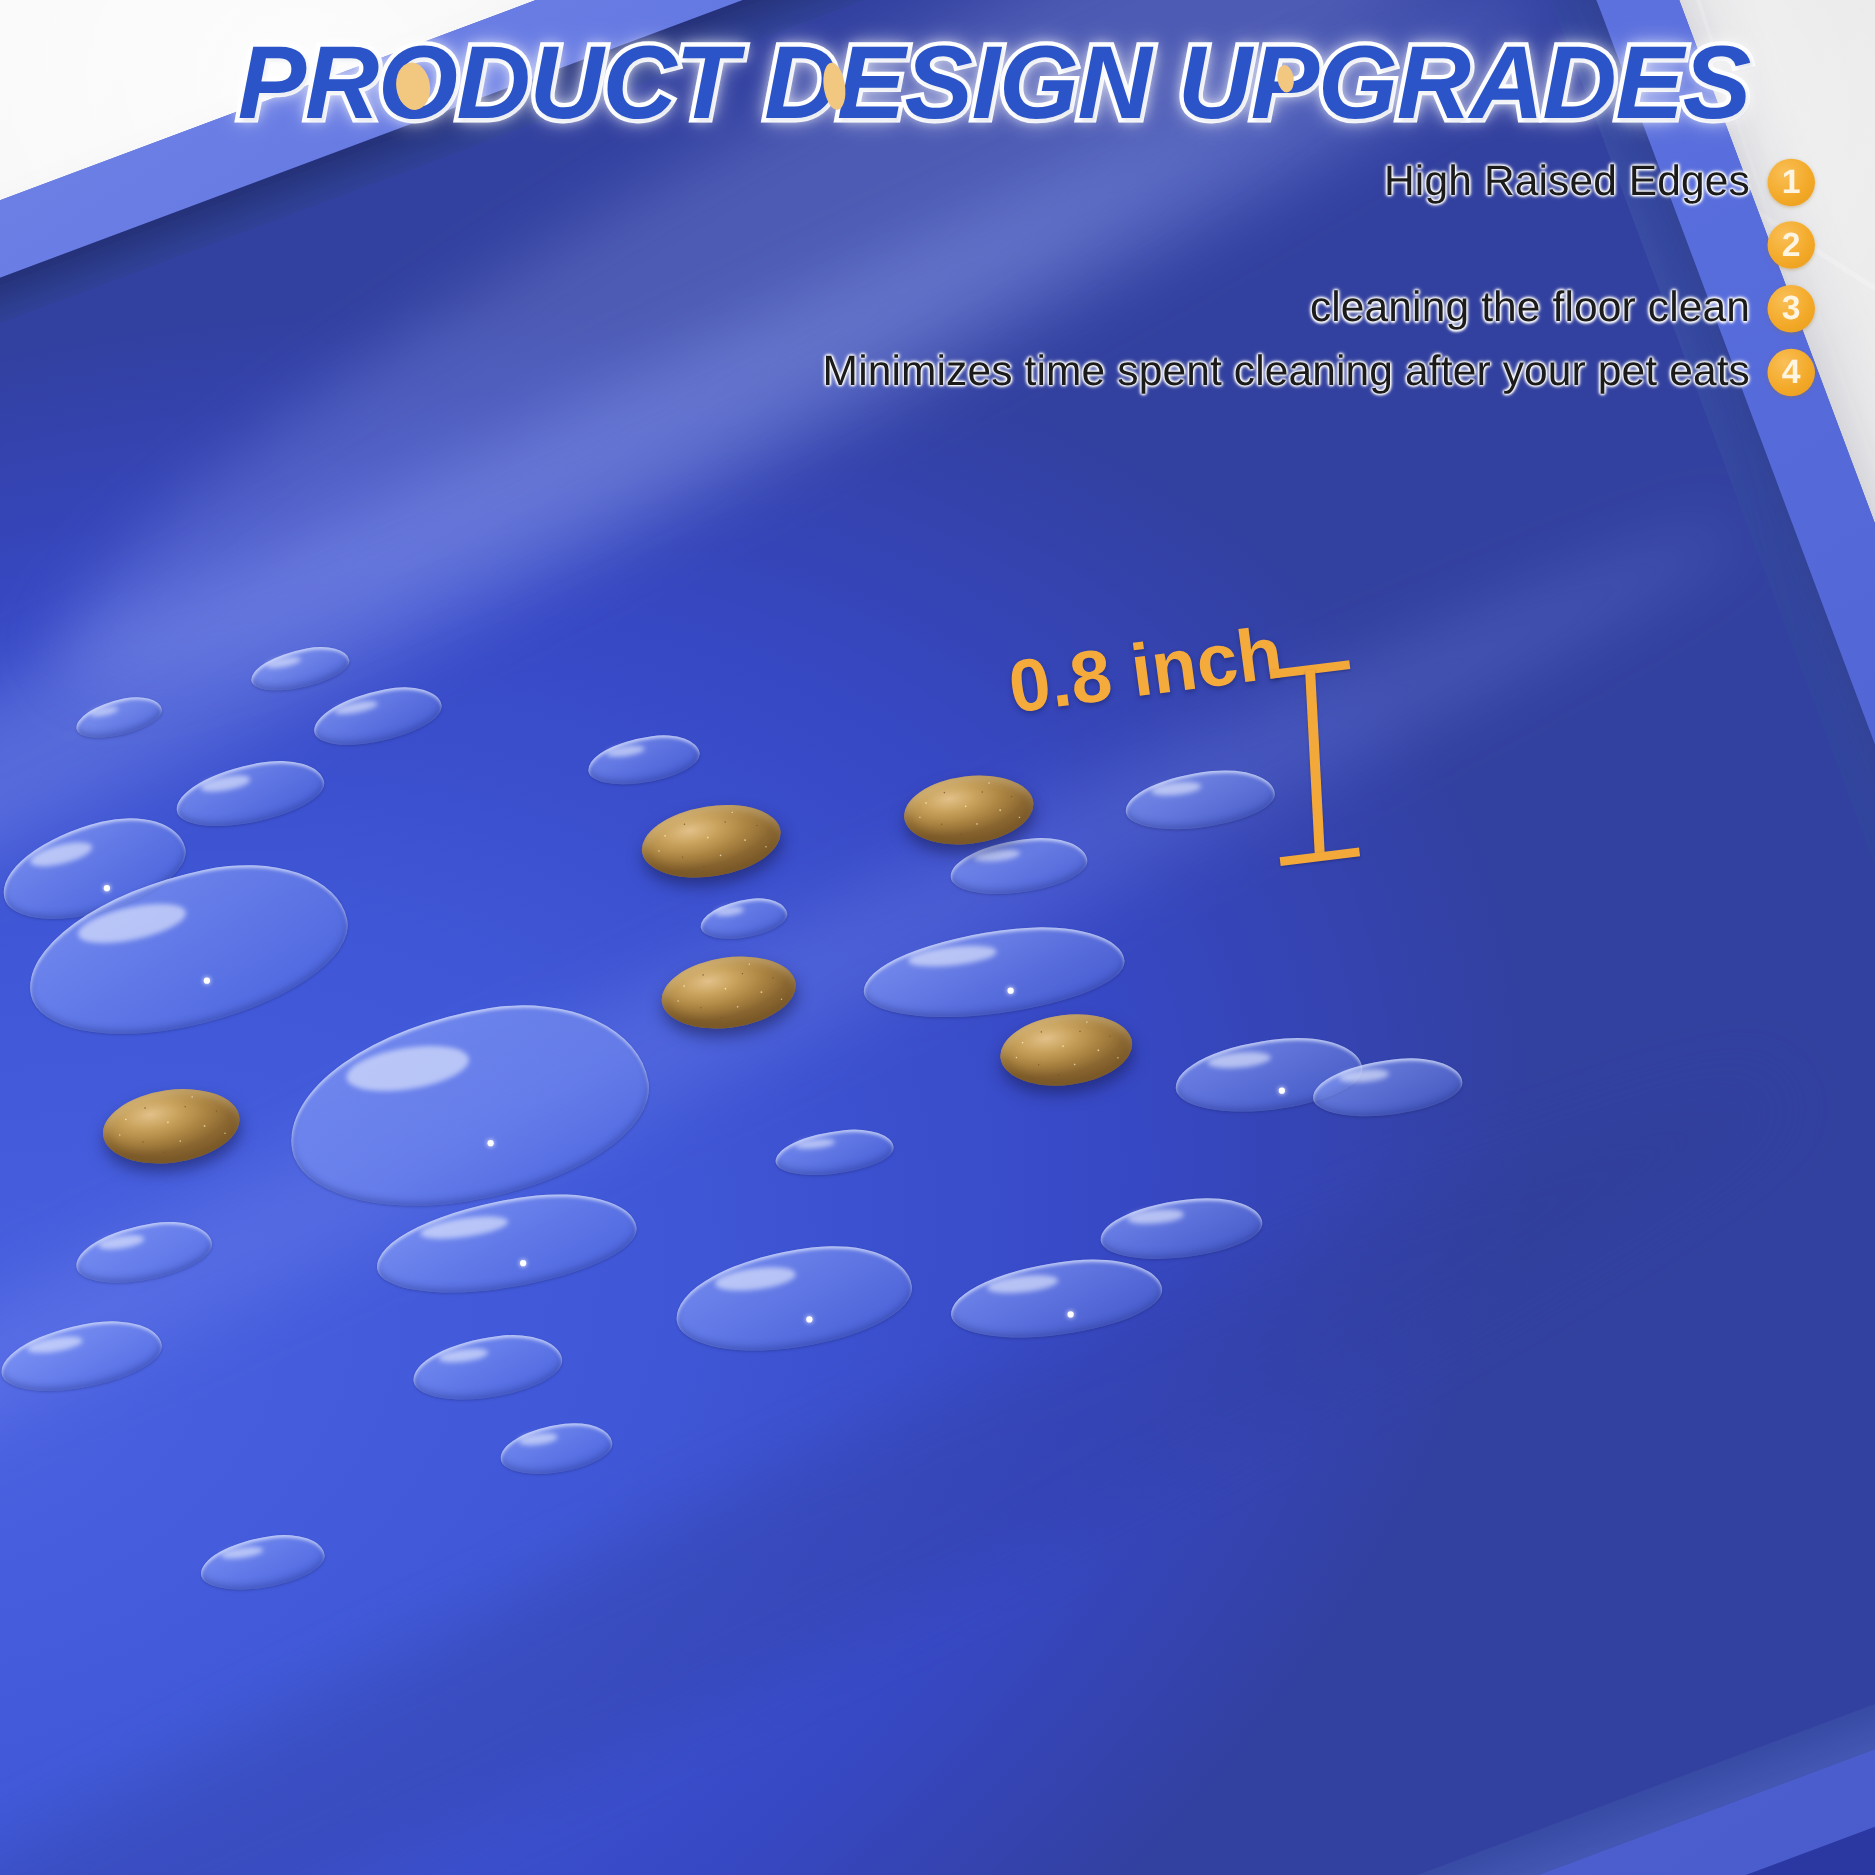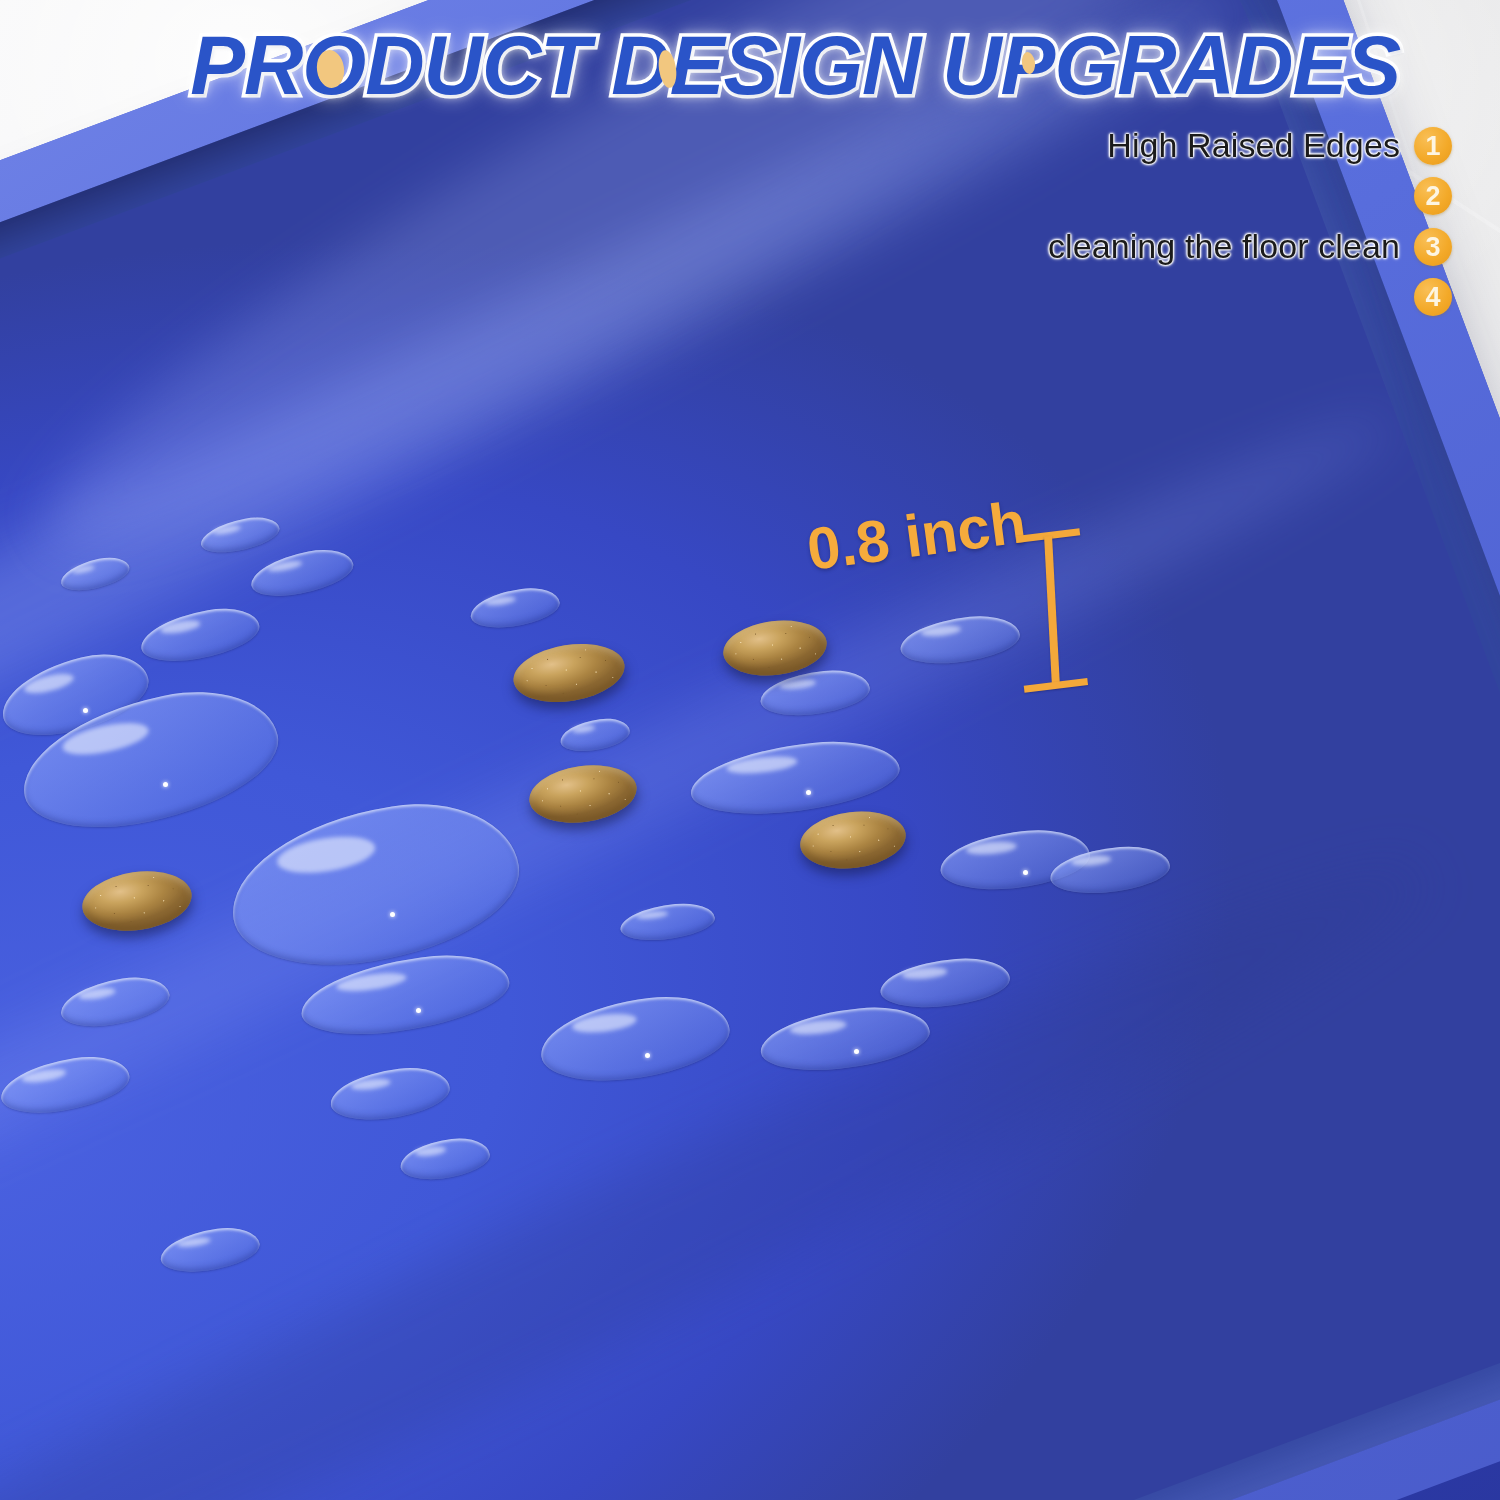--- a/index.html
+++ b/index.html
@@ -179,21 +179,21 @@
   
   #benefits{
     position:absolute;
     right:48px; top:126px;
     width:1000px;
     display:flex;flex-direction:column;
     align-items:flex-end;
     gap:12px;
   }
   .benefit-row{
-    display:flex;align-items:flex-end;justify-content:flex-end;
+    display:flex;align-items:center;justify-content:flex-end;
     gap:14px;
     width:100%;
   }
   .benefit-text{
     font-size:34px;
     color:#1b1b1b;
     white-space:nowrap;
     letter-spacing:.1px;
     text-shadow:
       0 0 4px #ffffff,
@@ -320,20 +320,21 @@
         <div class="badge">1</div>
       </div>
       <div class="benefit-row">
         <div class="badge">2</div>
       </div>
       <div class="benefit-row">
         <div class="benefit-text">cleaning the floor clean</div>
         <div class="badge">3</div>
       </div>
       <div class="benefit-row">
+        <div class="benefit-text">Minimizes time spent cleaning after your pet eats</div>
         <div class="badge">4</div>
       </div>
     </div>
 
   <div id="inch-label">0.8 inch</div>
   <div id="dim-line">
     <div class="dim-bar dim-cap-top"></div>
     <div class="dim-bar dim-v"></div>
     <div class="dim-bar dim-cap-bot"></div>
   </div>

